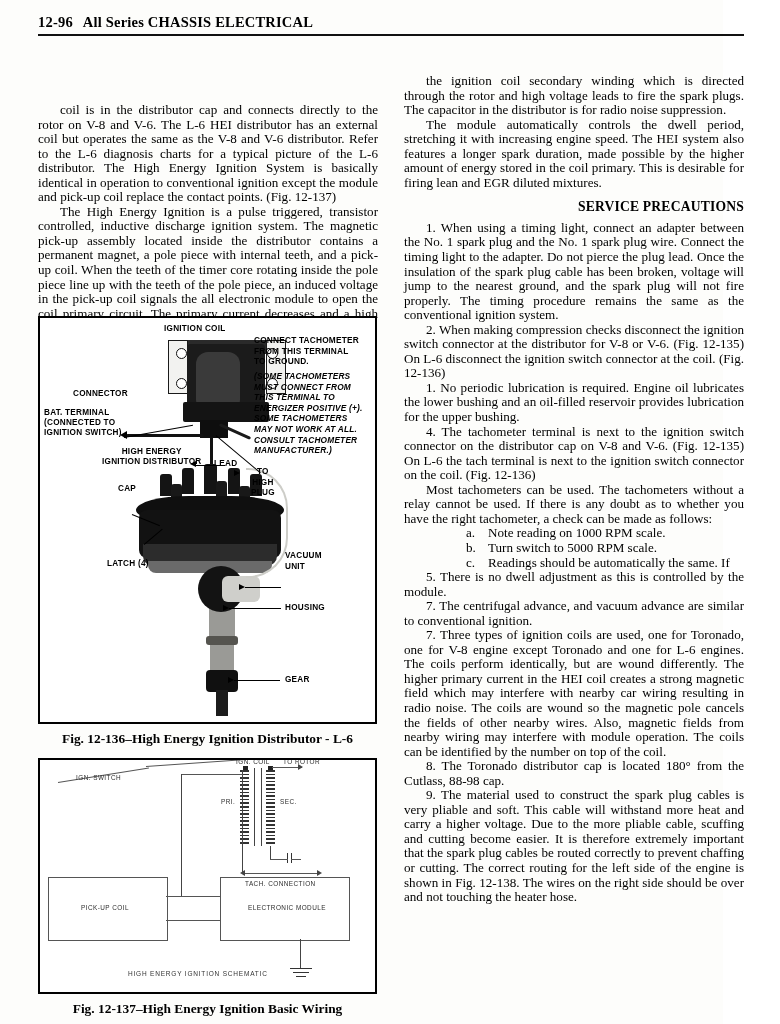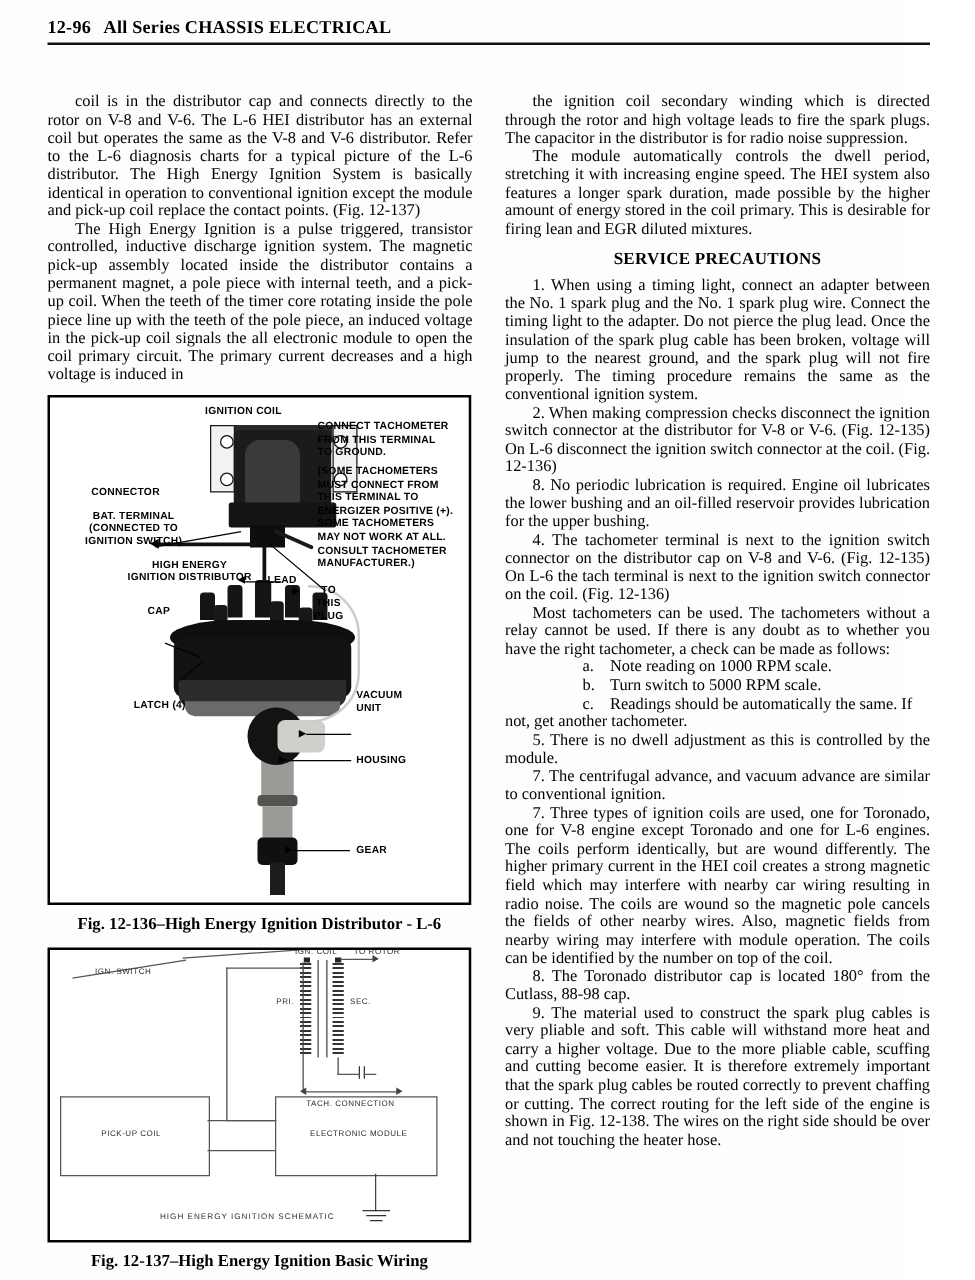--- a/index.html
+++ b/index.html
@@ -48,31 +48,31 @@
   .col {
     position: absolute;
     top: 74px;
     width: 340px;
     font-size: 13.1px;
     line-height: 14.55px;
     text-align: justify;
     text-justify: inter-word;
     hyphens: none;
   }
-  .col-left  { left: 38px; }
+  .col-left  { left: 38px; margin-top: 29px; }
   .col-right { left: 404px; }
 
   .para {
     margin: 0;
     text-indent: 22px;
     text-align: justify;
   }
 
   .section-head {
-    text-align: center;
+    text-align: right;
     font-weight: bold;
     font-size: 13.6px;
     margin: 10px 0 6px 0;
     letter-spacing: 0.2px;
   }
 
   .sublist {
     margin: 0;
     padding: 0;
     list-style: none;
@@ -194,38 +194,37 @@
   </div>
 
   <div class="col col-right">
     <p class="para">the ignition coil secondary winding which is directed through the rotor and high voltage leads to fire the spark plugs. The capacitor in the distributor is for radio noise suppression.</p>
     <p class="para">The module automatically controls the dwell period, stretching it with increasing engine speed. The HEI system also features a longer spark duration, made possible by the higher amount of energy stored in the coil primary. This is desirable for firing lean and EGR diluted mixtures.</p>
 
     <div class="section-head">SERVICE PRECAUTIONS</div>
 
     <p class="para">1. When using a timing light, connect an adapter between the No. 1 spark plug and the No. 1 spark plug wire. Connect the timing light to the adapter. Do not pierce the plug lead. Once the insulation of the spark plug cable has been broken, voltage will jump to the nearest ground, and the spark plug will not fire properly. The timing procedure remains the same as the conventional ignition system.</p>
     <p class="para">2. When making compression checks disconnect the ignition switch connector at the distributor for V-8 or V-6. (Fig. 12-135) On L-6 disconnect the ignition switch connector at the coil. (Fig. 12-136)</p>
-    <p class="para">8. No periodic lubrication is required. Engine oil lubricates the lower bushing and an oil-filled reservoir provides lubrication for the upper bushing.</p>
+    <p class="para">1. No periodic lubrication is required. Engine oil lubricates the lower bushing and an oil-filled reservoir provides lubrication for the upper bushing.</p>
     <p class="para">4. The tachometer terminal is next to the ignition switch connector on the distributor cap on V-8 and V-6. (Fig. 12-135) On L-6 the tach terminal is next to the ignition switch connector on the coil. (Fig. 12-136)</p>
     <p class="para">Most tachometers can be used. The tachometers without a relay cannot be used. If there is any doubt as to whether you have the right tachometer, a check can be made as follows:</p>
 
     <ul class="sublist">
       <li>
         <span class="lbl">a.</span>
         <span class="txt">Note reading on 1000 RPM scale.</span>
       </li>
       <li>
         <span class="lbl">b.</span>
         <span class="txt">Turn switch to 5000 RPM scale.</span>
       </li>
       <li>
         <span class="lbl">c.</span>
         <span class="txt">Readings should be automatically the same. If</span>
       </li>
-      <li class="cont">not, get another tachometer.</li>
     </ul>
 
     <p class="para">5. There is no dwell adjustment as this is controlled by the module.</p>
     <p class="para">7. The centrifugal advance, and vacuum advance are similar to conventional ignition.</p>
     <p class="para">7. Three types of ignition coils are used, one for Toronado, one for V-8 engine except Toronado and one for L-6 engines. The coils perform identically, but are wound differently. The higher primary current in the HEI coil creates a strong magnetic field which may interfere with nearby car wiring resulting in radio noise. The coils are wound so the magnetic pole cancels the fields of other nearby wires. Also, magnetic fields from nearby wiring may interfere with module operation. The coils can be identified by the number on top of the coil.</p>
     <p class="para">8. The Toronado distributor cap is located 180° from the Cutlass, 88-98 cap.</p>
     <p class="para">9. The material used to construct the spark plug cables is very pliable and soft. This cable will withstand more heat and carry a higher voltage. Due to the more pliable cable, scuffing and cutting become easier. It is therefore extremely important that the spark plug cables be routed correctly to prevent chaffing or cutting. The correct routing for the left side of the engine is shown in Fig. 12-138. The wires on the right side should be over and not touching the heater hose.</p>
   </div>
 
   <div class="figure" id="figure-1">
@@ -282,40 +281,40 @@
 
       <div class="arrowhead" style="left:80px; top:113px; border-width:4px 7px 4px 0; border-color:transparent #000 transparent transparent;"></div>
       <div class="arrowhead" style="left:150px; top:143px; border-width:3.5px 6px 3.5px 0; border-color:transparent #000 transparent transparent;"></div>
       <div class="arrowhead" style="left:199px; top:266px; border-width:3.5px 0 3.5px 6px; border-color:transparent transparent transparent #000;"></div>
       <div class="arrowhead" style="left:183px; top:287px; border-width:3.5px 0 3.5px 6px; border-color:transparent transparent transparent #000;"></div>
       <div class="arrowhead" style="left:188px; top:359px; border-width:3.5px 0 3.5px 6px; border-color:transparent transparent transparent #000;"></div>
       <div class="arrowhead" style="left:194px; top:152px; border-width:3.5px 0 3.5px 6px; border-color:transparent transparent transparent #000;"></div>
 
       <div class="f1-label" style="left:124px; top:6px;">IGNITION COIL</div>
       <div class="f1-label" style="left:33px; top:71px;">CONNECTOR</div>
-      <div class="f1-label" style="left:28px; top:90px; text-align:center;">BAT. TERMINAL
+      <div class="f1-label" style="left:4px; top:90px; text-align:left;">BAT. TERMINAL
 (CONNECTED TO
 IGNITION SWITCH)</div>
       <div class="f1-label" style="left:62px; top:129px; text-align:center;">HIGH ENERGY
 IGNITION DISTRIBUTOR</div>
       <div class="f1-label" style="left:78px; top:166px;">CAP</div>
       <div class="f1-label" style="left:174px; top:141px;">LEAD</div>
       <div class="f1-label" style="left:211px; top:149px; text-align:center; line-height:10.6px;">TO
-THIS
+HIGH
 PLUG</div>
       <div class="f1-label" style="left:67px; top:241px;">LATCH (4)</div>
       <div class="f1-label" style="left:245px; top:233px; line-height:10.6px;">VACUUM
 UNIT</div>
       <div class="f1-label" style="left:245px; top:285px;">HOUSING</div>
       <div class="f1-label" style="left:245px; top:357px;">GEAR</div>
 
       <div class="f1-note" style="left:214px; top:17px;">CONNECT TACHOMETER
 FROM THIS TERMINAL
 TO GROUND.</div>
-      <div class="f1-note" style="left:214px; top:53px;">(SOME TACHOMETERS
+      <div class="f1-note" style="left:214px; top:53px;font-style:italic;">(SOME TACHOMETERS
 MUST CONNECT FROM
 THIS TERMINAL TO
 ENERGIZER POSITIVE (+).
 SOME TACHOMETERS
 MAY NOT WORK AT ALL.
 CONSULT TACHOMETER
 MANUFACTURER.)</div>
     </div>
     <div class="fig-caption">Fig. 12-136–High Energy Ignition Distributor - L-6</div>
   </div>

